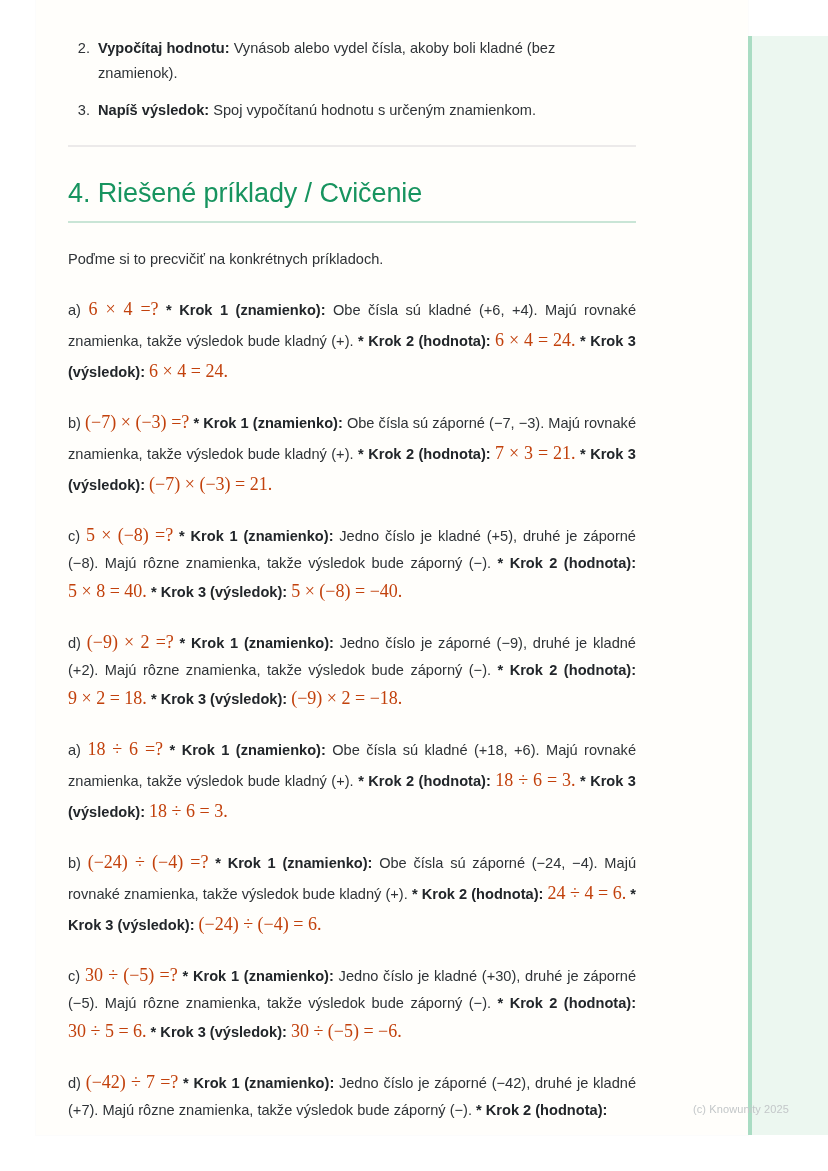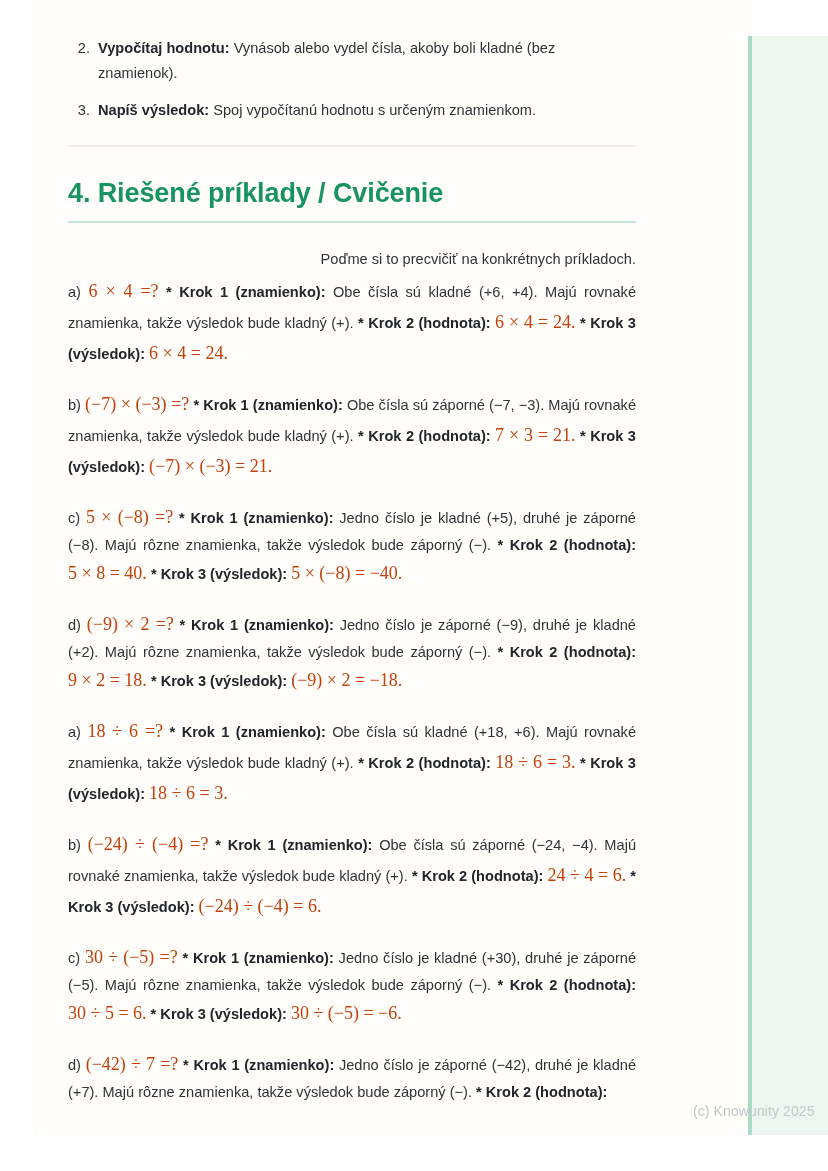--- a/index.html
+++ b/index.html
@@ -78,39 +78,39 @@
     border: none;
     border-top: 2px solid #eceaea;
     margin: 22px 0 30px 0;
     height: 0;
   }
 
   h2.section-title {
     margin: 0 0 0 0;
     font-size: 27px;
     line-height: 1.25;
-    font-weight: 700;
+    font-weight: 400;
     color: #17945f;
     letter-spacing: -0.1px;
   }
   .title-underline {
     border: none;
     border-top: 2px solid #c9e5d6;
     margin: 10px 0 24px 0;
     height: 0;
   }
 
   p.para {
     margin: 0 0 20px 0;
     text-align: justify;
     text-justify: inter-word;
   }
   p.lead {
-    margin: 0 0 4px 0;
-    text-align: right;
+    margin: 0 0 22px 0;
+    text-align: left;
   }
   p.ex-head {
     margin: 0 0 20px 0;
     font-weight: 700;
     color: #22262a;
     text-align: left;
   }
   p.para.last { margin-bottom: 8px; }
 
   b, strong { font-weight: 700; color: #22262a; }
@@ -124,21 +124,21 @@
   }
 
   
   .star { font-weight: 700; color: #22262a; }
 
   
   .watermark {
     position: absolute;
     left: 693px;
     top: 1103px;
-    font-size: 14px;
+    font-size: 11px;
     color: #c3c7c9;
     letter-spacing: 0.1px;
     white-space: nowrap;
     font-family: "Liberation Sans", sans-serif;
   }
 </style>
 </head>
 <body>
 
 <div class="page">

